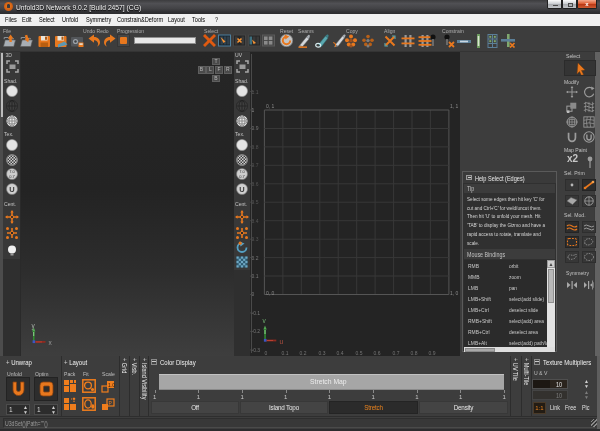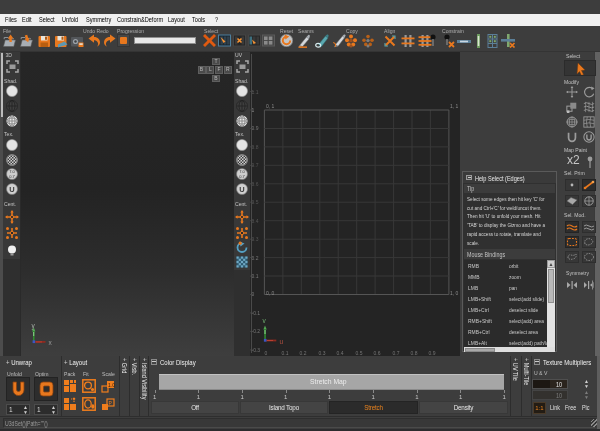--- a/index.html
+++ b/index.html
@@ -5,20 +5,31 @@
 html,body{width:600px;height:431px;overflow:hidden;background:#3d3d3d;font-family:"Liberation Sans",sans-serif}
 #win{position:relative;width:600px;height:431px;overflow:hidden;font-family:"Liberation Sans",sans-serif}
 .ab{position:absolute}
 .sl{font-size:6px;color:#c4c4c4;white-space:nowrap;transform:scaleX(.85);transform-origin:0 0}
 .hdr{font-size:7.5px;color:#f0f0f0;white-space:nowrap;transform:scaleX(.8);transform-origin:0 0}
 .shdr{font-size:6px;color:#bfbfbf;white-space:nowrap;transform:scaleX(.85);transform-origin:0 0}
 .vtxt{font-size:7px;color:#e2e2e2;white-space:nowrap;transform:rotate(90deg) scaleX(.8);transform-origin:0 0}
 .btn{background:#444;border:1px solid #383838;color:#e6e6e6;font-size:6.3px;text-align:center;letter-spacing:-.2px}
 </style></head><body>
 <div id="win">
+<div class="ab" style="left:0;top:0;width:600px;height:14px;background:linear-gradient(#3c3c3e,#505054 25%,#434346 60%,#313134 85%,#2c2c2e)">
+<div class="ab" style="left:4px;top:2px;width:9px;height:9px;border-radius:50%;background:radial-gradient(circle at 50% 45%,#3a3a3c 0 26%,#e07018 30%,#c85a14 70%,#84400e);border:none"></div>
+<div class="ab" style="left:16px;top:2.5px;font-size:8px;color:#f4f4f4;text-shadow:0 1px 1px #000;white-space:nowrap;transform:scaleX(.84);transform-origin:0 0">Unfold3D Network 9.0.2 [Build 2457] (CG)</div>
+<div class="ab" style="left:547px;top:0;width:15px;height:9px;border:1px solid #202020;border-top:none;border-radius:0 0 2px 2px;background:linear-gradient(#fbfbfb,#cdd0d4 45%,#a6a9ad 50%,#c4c7cb)">
+        <div class="ab" style="left:4.5px;top:4.5px;width:5px;height:1.5px;background:#4a4a4a"></div>
+      </div>
+<div class="ab" style="left:562px;top:0;width:15px;height:9px;border:1px solid #202020;border-top:none;border-radius:0 0 2px 2px;background:linear-gradient(#fbfbfb,#cdd0d4 45%,#a6a9ad 50%,#c4c7cb)">
+        <div class="ab" style="left:4.5px;top:2.5px;width:5px;height:4px;border:1px solid #4a4a4a"></div>
+      </div>
+<div class="ab" style="left:577px;top:0;width:20px;height:9px;border:1px solid #202020;border-top:none;border-radius:0 0 2px 2px;background:linear-gradient(#f4a88c,#dd5f36 45%,#b93512 50%,#cb5a32);color:#fff;font-size:6px;font-weight:bold;text-align:center;line-height:8px">x</div>
+</div>
 <div class="ab" style="left:0;top:14px;width:600px;height:12px;background:#f0f0f0">
 <div class="ab" style="left:5px;top:2px;font-size:7px;color:#000;white-space:nowrap;transform:scaleX(.8);transform-origin:0 0">Files</div>
 <div class="ab" style="left:22px;top:2px;font-size:7px;color:#000;white-space:nowrap;transform:scaleX(.8);transform-origin:0 0">Edit</div>
 <div class="ab" style="left:39px;top:2px;font-size:7px;color:#000;white-space:nowrap;transform:scaleX(.8);transform-origin:0 0">Select</div>
 <div class="ab" style="left:62px;top:2px;font-size:7px;color:#000;white-space:nowrap;transform:scaleX(.8);transform-origin:0 0">Unfold</div>
 <div class="ab" style="left:86px;top:2px;font-size:7px;color:#000;white-space:nowrap;transform:scaleX(.8);transform-origin:0 0">Symmetry</div>
 <div class="ab" style="left:117px;top:2px;font-size:7px;color:#000;white-space:nowrap;transform:scaleX(.8);transform-origin:0 0">Constrain&amp;Deform</div>
 <div class="ab" style="left:168px;top:2px;font-size:7px;color:#000;white-space:nowrap;transform:scaleX(.8);transform-origin:0 0">Layout</div>
 <div class="ab" style="left:192px;top:2px;font-size:7px;color:#000;white-space:nowrap;transform:scaleX(.8);transform-origin:0 0">Tools</div>
 <div class="ab" style="left:215px;top:2px;font-size:7px;color:#000;white-space:nowrap;transform:scaleX(.8);transform-origin:0 0">?</div>
@@ -548,21 +559,21 @@
       <path d="M1 5 Q7 3 13 5 M1 9 Q7 7 13 9 M5 1 Q3 7 5 13 M9 1 Q7 7 9 13" fill="none" stroke="#9c9c9c" stroke-width=".8"></path>
     </svg>
 <svg class="ab" style="left:566px;top:131px" width="12" height="12" viewBox="0 0 14 14">
       <path d="M3 2 V8 A4 4 0 0 0 11 8 V2" fill="none" stroke="#9c9c9c" stroke-width="2"></path>
     </svg>
 <svg class="ab" style="left:583px;top:131px" width="12" height="12" viewBox="0 0 14 14">
       <circle cx="7" cy="7" r="6" fill="none" stroke="#9c9c9c" stroke-width="1.2"></circle>
       <path d="M4.5 4 V8 A2.5 2.5 0 0 0 9.5 8 V4" fill="none" stroke="#9c9c9c" stroke-width="1.6"></path>
     </svg>
 <div class="ab sl" style="left:564px;top:147px">Map Paint</div>
-<div class="ab" style="left:567px;top:153px;font-size:12px;font-weight:normal;color:#c6c6c6">x2</div>
+<div class="ab" style="left:567px;top:153px;font-size:10px;font-weight:bold;color:#c6c6c6">x2</div>
 <svg class="ab" style="left:585px;top:156px" width="9" height="12" viewBox="0 0 9 12">
       <circle cx="5" cy="3" r="2.4" fill="#9c9c9c"></circle>
       <rect x="4.4" y="5" width="1.2" height="8" fill="#9c9c9c"></rect>
     </svg>
 <div class="ab sl" style="left:564px;top:170px">Sel. Prim</div>
 <div class="ab" style="left:565px;top:179px;width:14px;height:12px;background:#373737;border:1px solid #2e2e2e"></div>
 <svg class="ab" style="left:566px;top:180px" width="12" height="10" viewBox="0 0 12 10">
       <circle cx="6" cy="5" r="1.4" fill="#b8b8b8"></circle>
     </svg>
 <div class="ab" style="left:582px;top:179px;width:14px;height:12px;background:#2d2d2d;border:1px solid #242424"></div>

